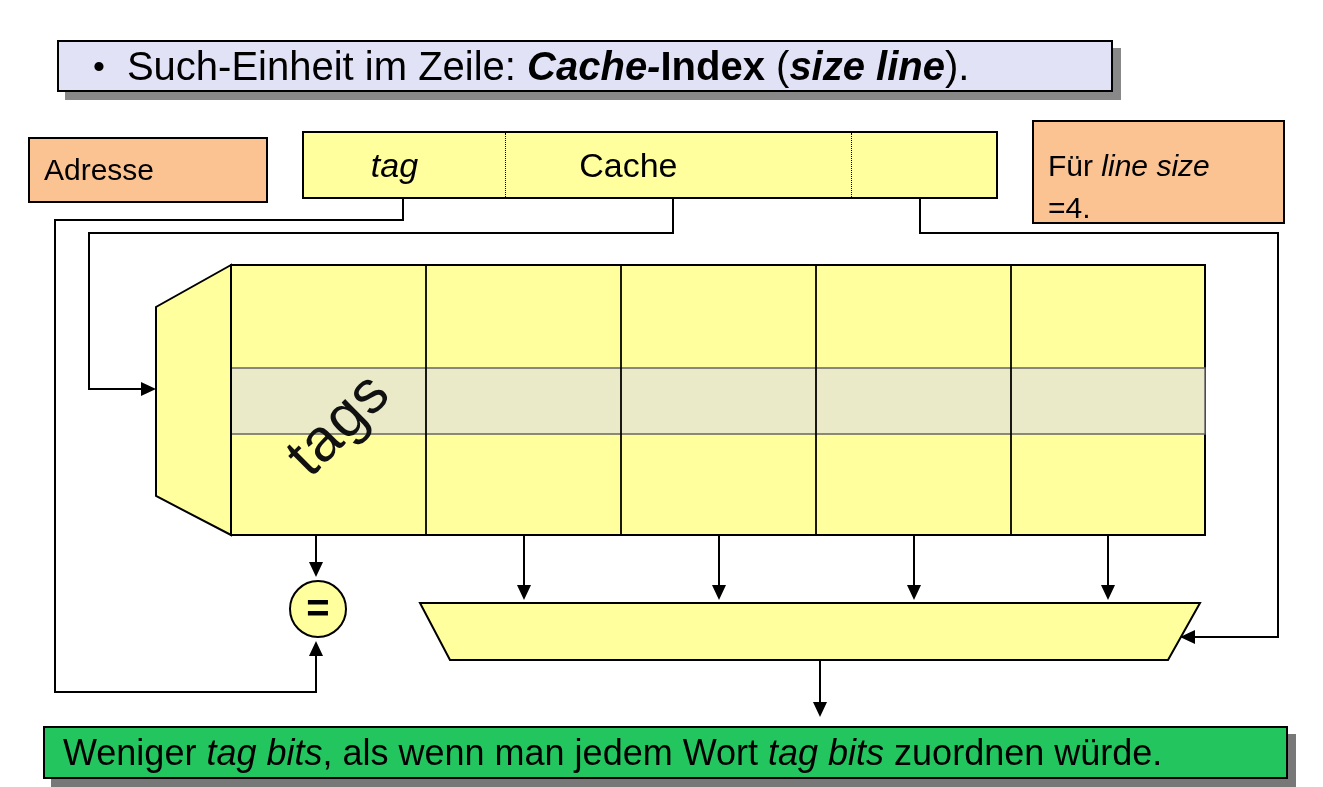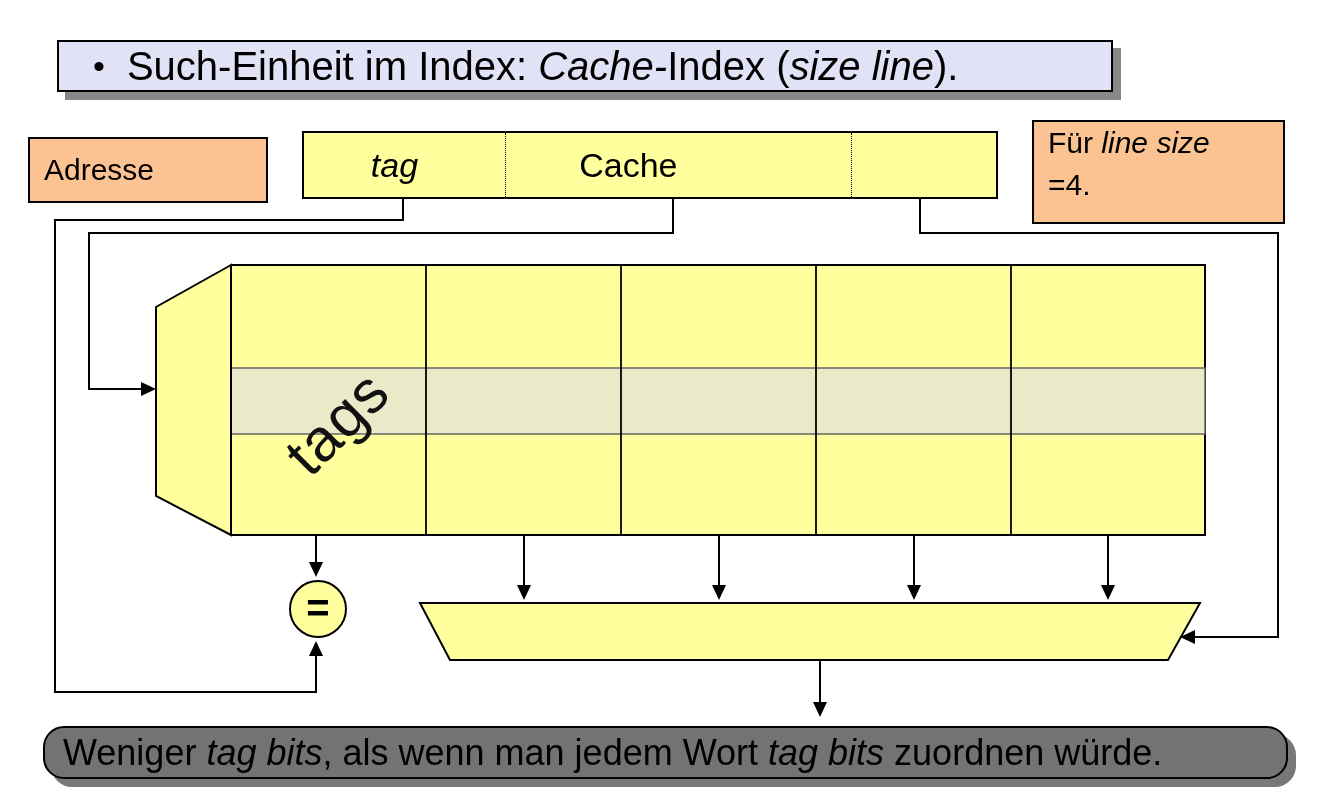--- a/index.html
+++ b/index.html
@@ -16,21 +16,21 @@
     padding-left:34px;white-space:nowrap;
   }
   #title-box .bullet{font-size:34px;margin-right:22px;}
   
   #adresse-box{
     left:28px;top:137px;width:240px;height:66px;border:2px solid #000;
     display:flex;align-items:center;padding-left:14px;font-size:30px;
   }
   #linesize-box{
     left:1032px;top:120px;width:253px;height:104px;border:2px solid #000;
-    padding:0 0 0 14px;font-size:30px;line-height:42px;white-space:nowrap;
+    padding:23px 0 0 14px;font-size:30px;line-height:42px;white-space:nowrap;
   }
   
   #address-bar{
     left:302px;top:131px;width:696px;height:68px;border:2px solid #000;
     display:flex;
   }
   #address-bar .cell{
     display:flex;align-items:center;justify-content:center;
     font-size:34px;box-sizing:border-box;height:100%;
   }
@@ -52,21 +52,21 @@
     font-size:40px;font-weight:bold;
   }
   
   #bottom-box{
     left:43px;top:726px;width:1245px;height:53px;
     border:2px solid #000;box-shadow:8px 8px 0 #787878;
     display:flex;align-items:center;padding-left:18px;
     font-size:36px;white-space:nowrap;
   }
   svg{position:absolute;left:0;top:0;}
-  .seg-b{font-weight:normal;}
+  .seg-b{font-weight:bold;}
   .seg-i{font-style:italic;}
 </style>
 </head>
 <body>
 
 <div id="stage">
 
   <svg width="1323" height="787" viewBox="0 0 1323 787">
 
     <rect x="231" y="265" width="974" height="270" stroke="#000" stroke-width="2" fill="#FFFF9E"></rect>
@@ -104,21 +104,21 @@
     <polygon points="907,585 921,585 914,600" fill="#000"></polygon>
     <line x1="1108" y1="535" x2="1108" y2="587" stroke="#000" stroke-width="2"></line>
     <polygon points="1101,585 1115,585 1108,600" fill="#000"></polygon>
 
     <line x1="820" y1="660" x2="820" y2="704" stroke="#000" stroke-width="2"></line>
     <polygon points="813,702 827,702 820,717" fill="#000"></polygon>
   </svg>
 
   <div id="title-box" class="abs" style="background-color: rgb(226, 226, 247);">
     <span class="bullet">•</span>
-    <span><span>Such-Einheit im Index: </span><span class="seg-b seg-i">Cache-</span><span class="seg-b">Index</span><span> (</span><span class="seg-b seg-i">size line</span><span>).</span></span>
+    <span><span>Such-Einheit im Zeile: </span><span class="seg-b seg-i">Cache-</span><span class="seg-b">Index</span><span> (</span><span class="seg-b seg-i">size line</span><span>).</span></span>
   </div>
 
   <div id="adresse-box" class="abs" style="background-color: rgb(251, 195, 146);">
     <span>Adresse</span>
   </div>
 
   <div id="address-bar" class="abs" style="background-color: rgb(255, 255, 158);">
     <div class="cell" id="cell-tag">
       <span>tag</span>
     </div>
@@ -133,17 +133,17 @@
   <div id="linesize-box" class="abs" style="background-color: rgb(251, 195, 146);">
     <div><span>Für </span><span class="seg-i">line size</span></div>
     <div><span>=4.</span></div>
   </div>
 
   <div class="abs" id="tags-label">tags</div>
 
 
   <div class="abs" id="eq-label">=</div>
 
-  <div id="bottom-box" class="abs" style="background-color: #737373; border-radius: 21px;">
+  <div id="bottom-box" class="abs" style="background-color: #22c55e;">
     <span><span>Weniger </span><span class="seg-i">tag bits</span><span>, als wenn man jedem Wort </span><span class="seg-i">tag bits</span><span> zuordnen würde.</span></span>
   </div>
 
 </div>
 
 </body></html>

